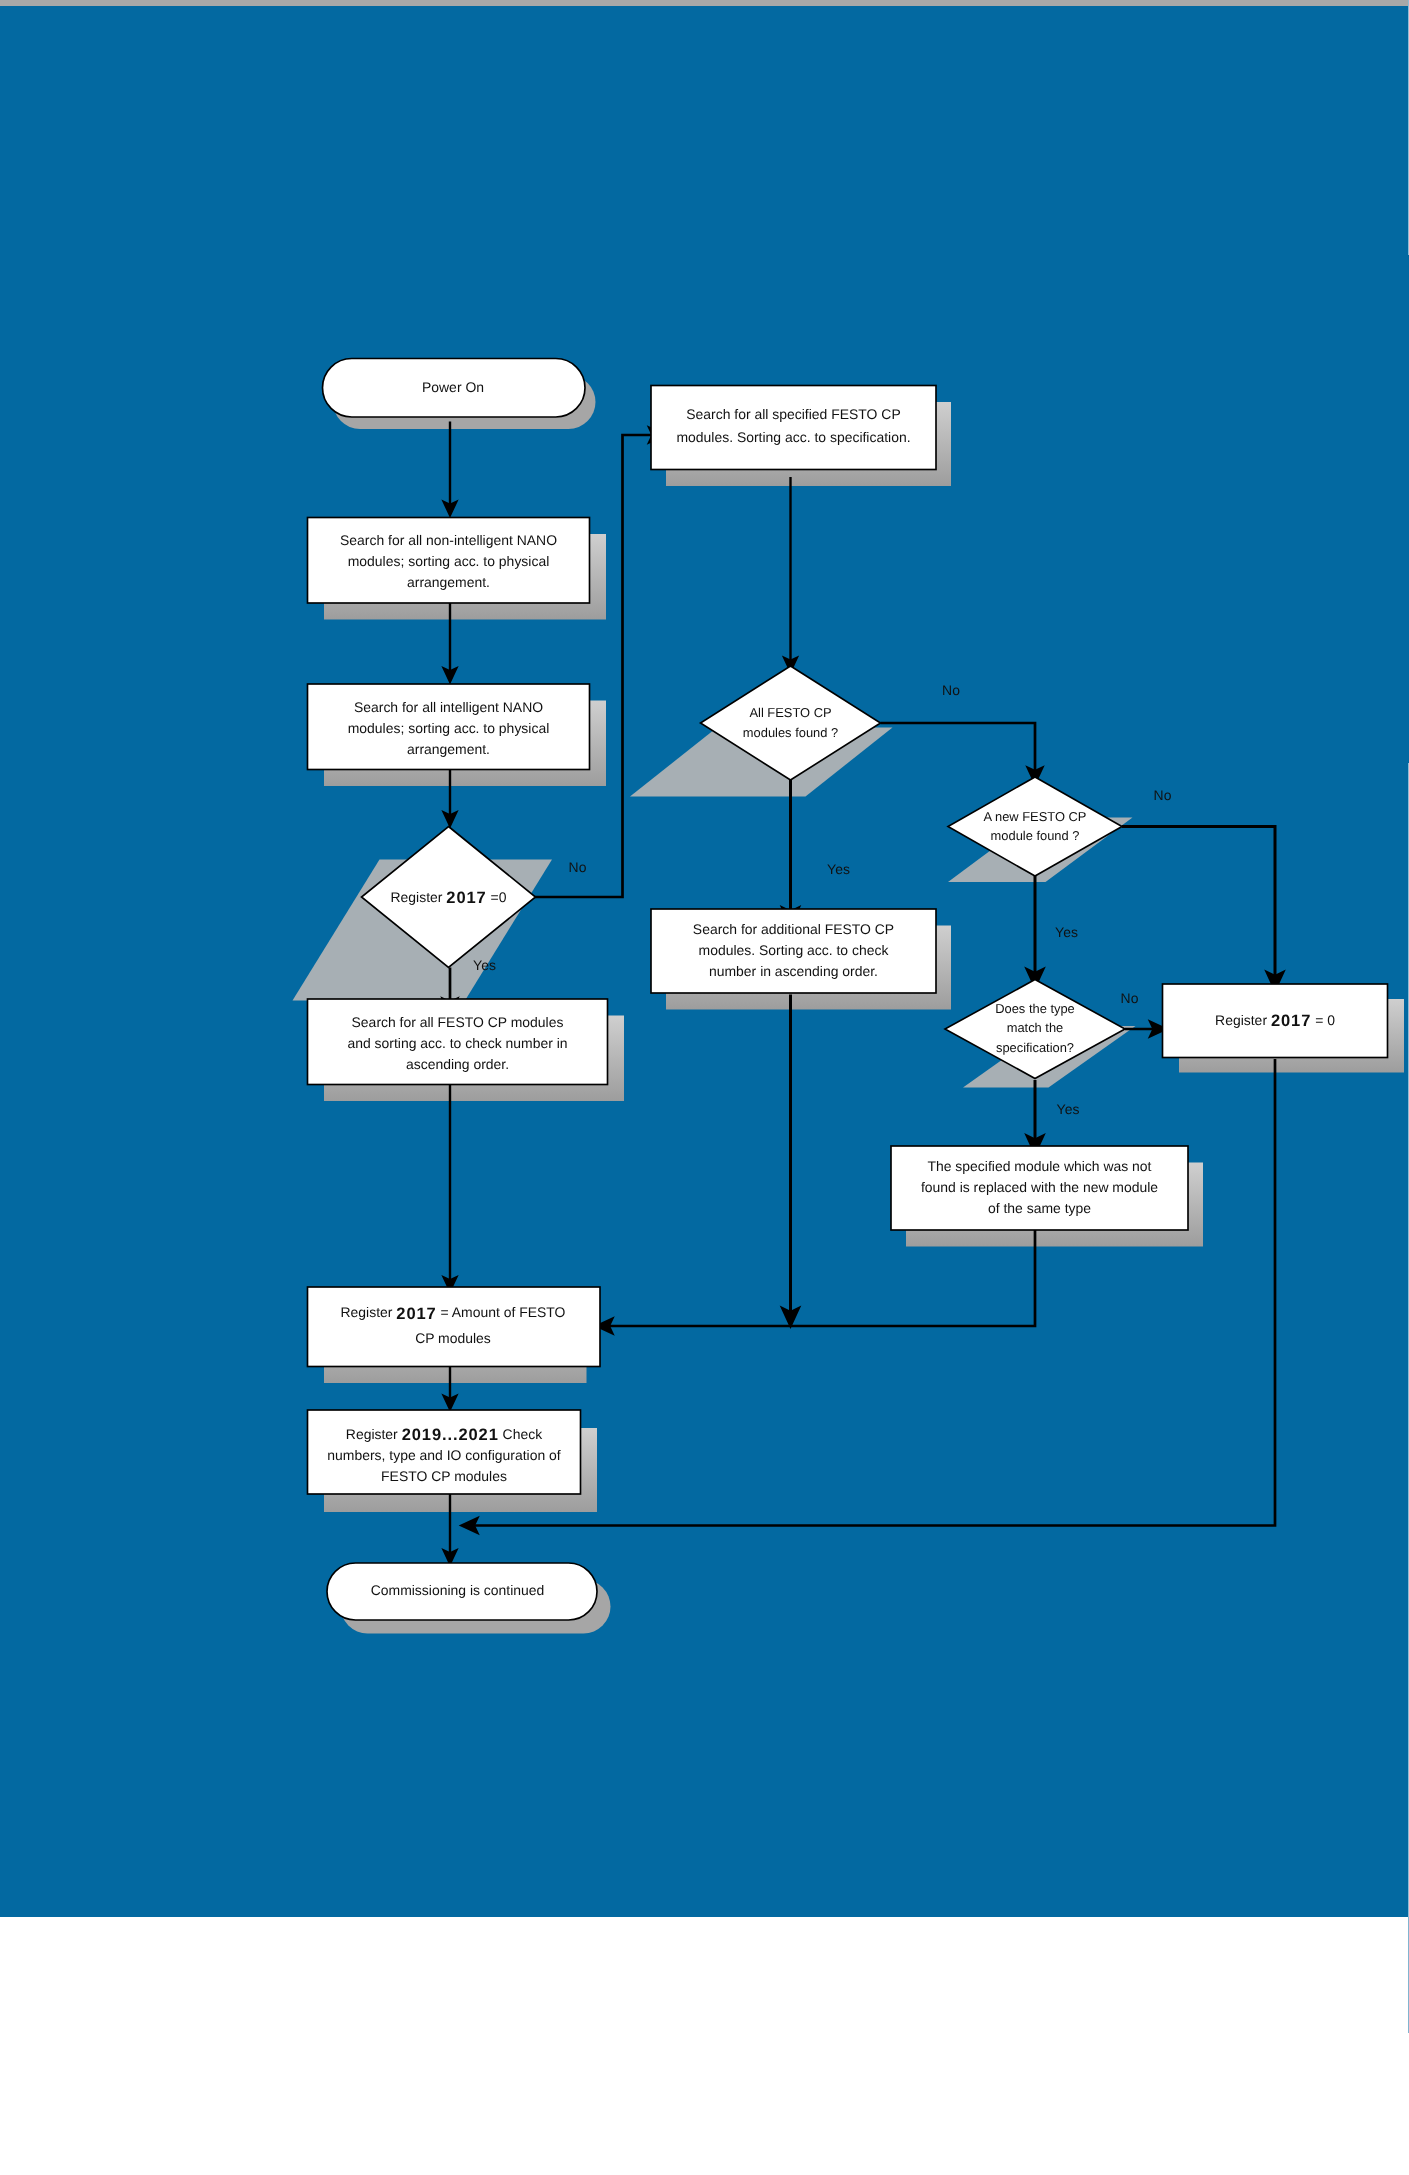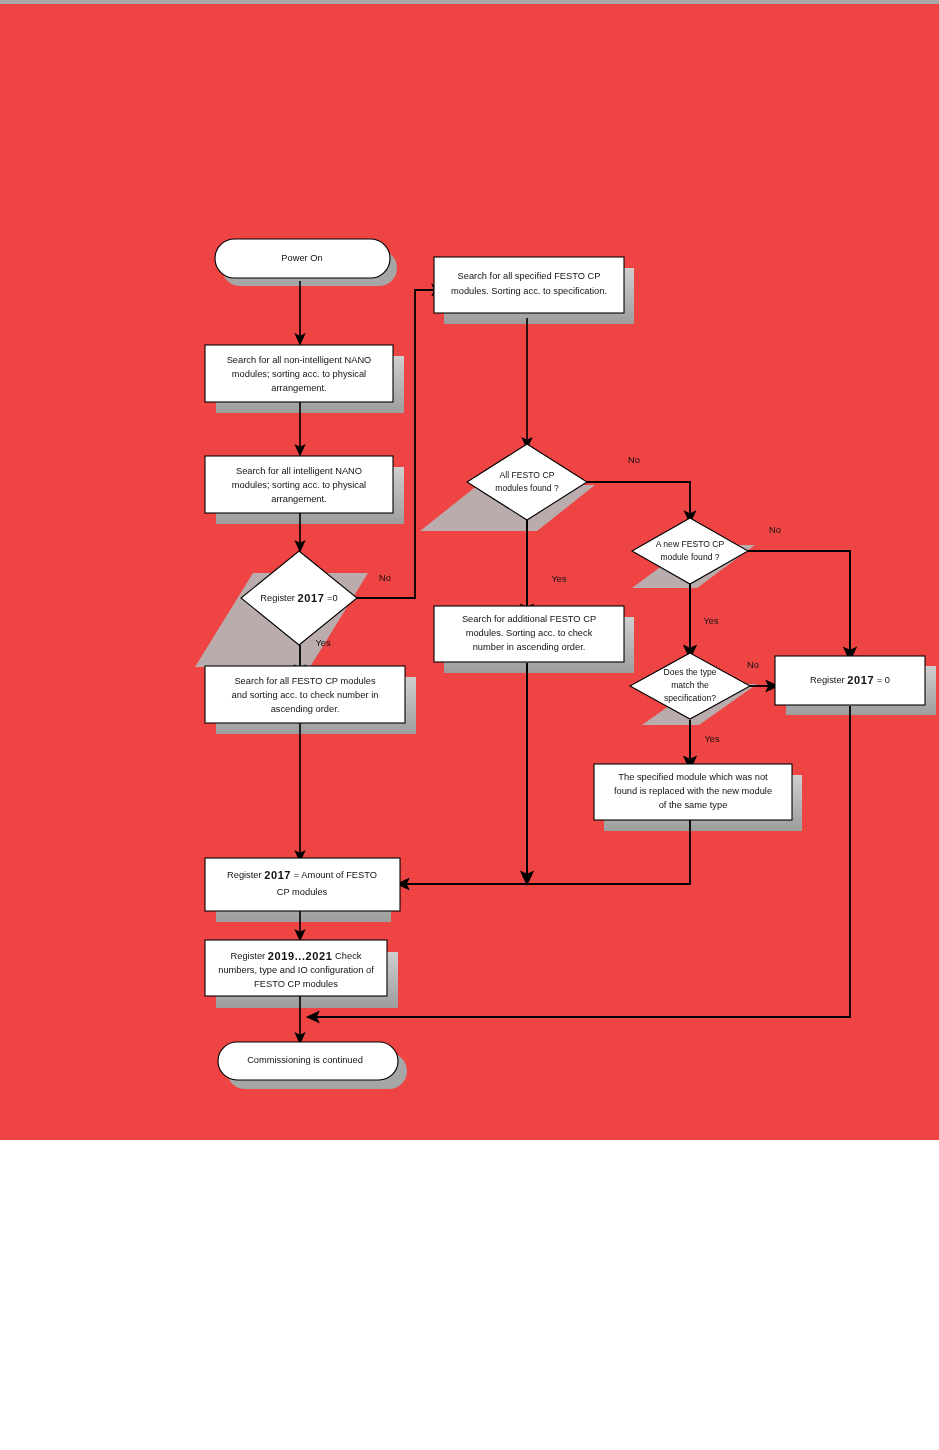--- a/index.html
+++ b/index.html
@@ -6,22 +6,22 @@
     margin: 0;
     padding: 0;
     background: #ffffff;
   }
   body {
     font-family: "Liberation Sans", sans-serif;
   }
   #page {
     position: relative;
     width: 939px;
-    height: 1140px;
-    background: #ef4444;
+    height: 1278px;
+    background: #0369a1;
     overflow: hidden;
   }
   #top-band {
     position: absolute;
     left: 0; top: 0;
     width: 939px; height: 4px;
     background: #a8a8a8;
   }
   #flow-svg {
     position: absolute;

